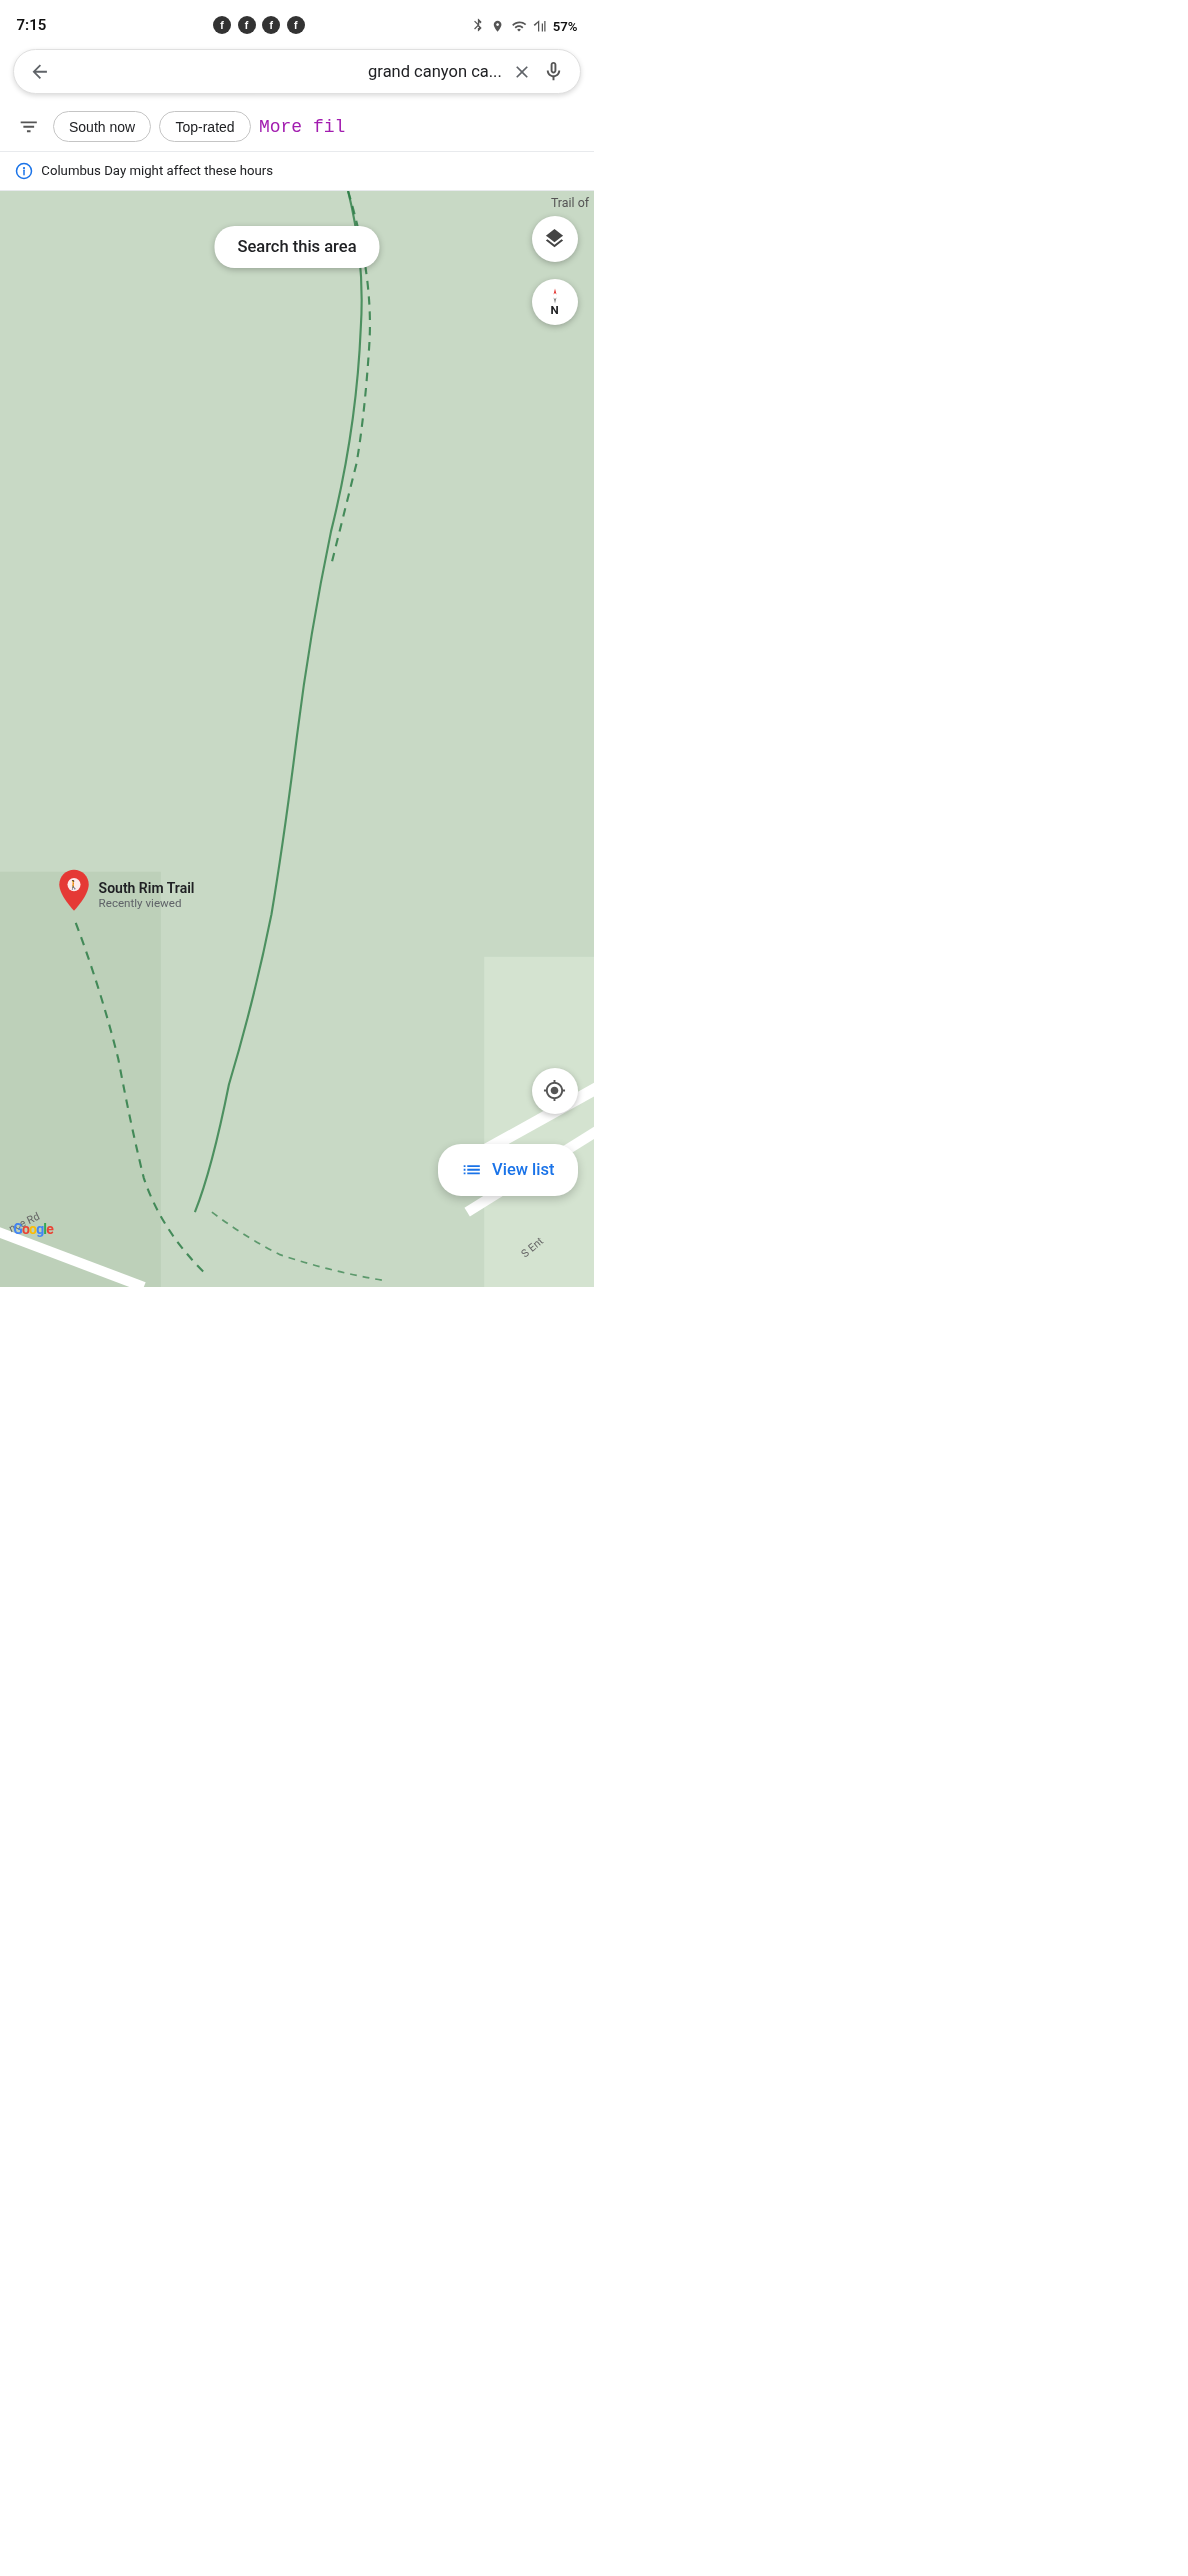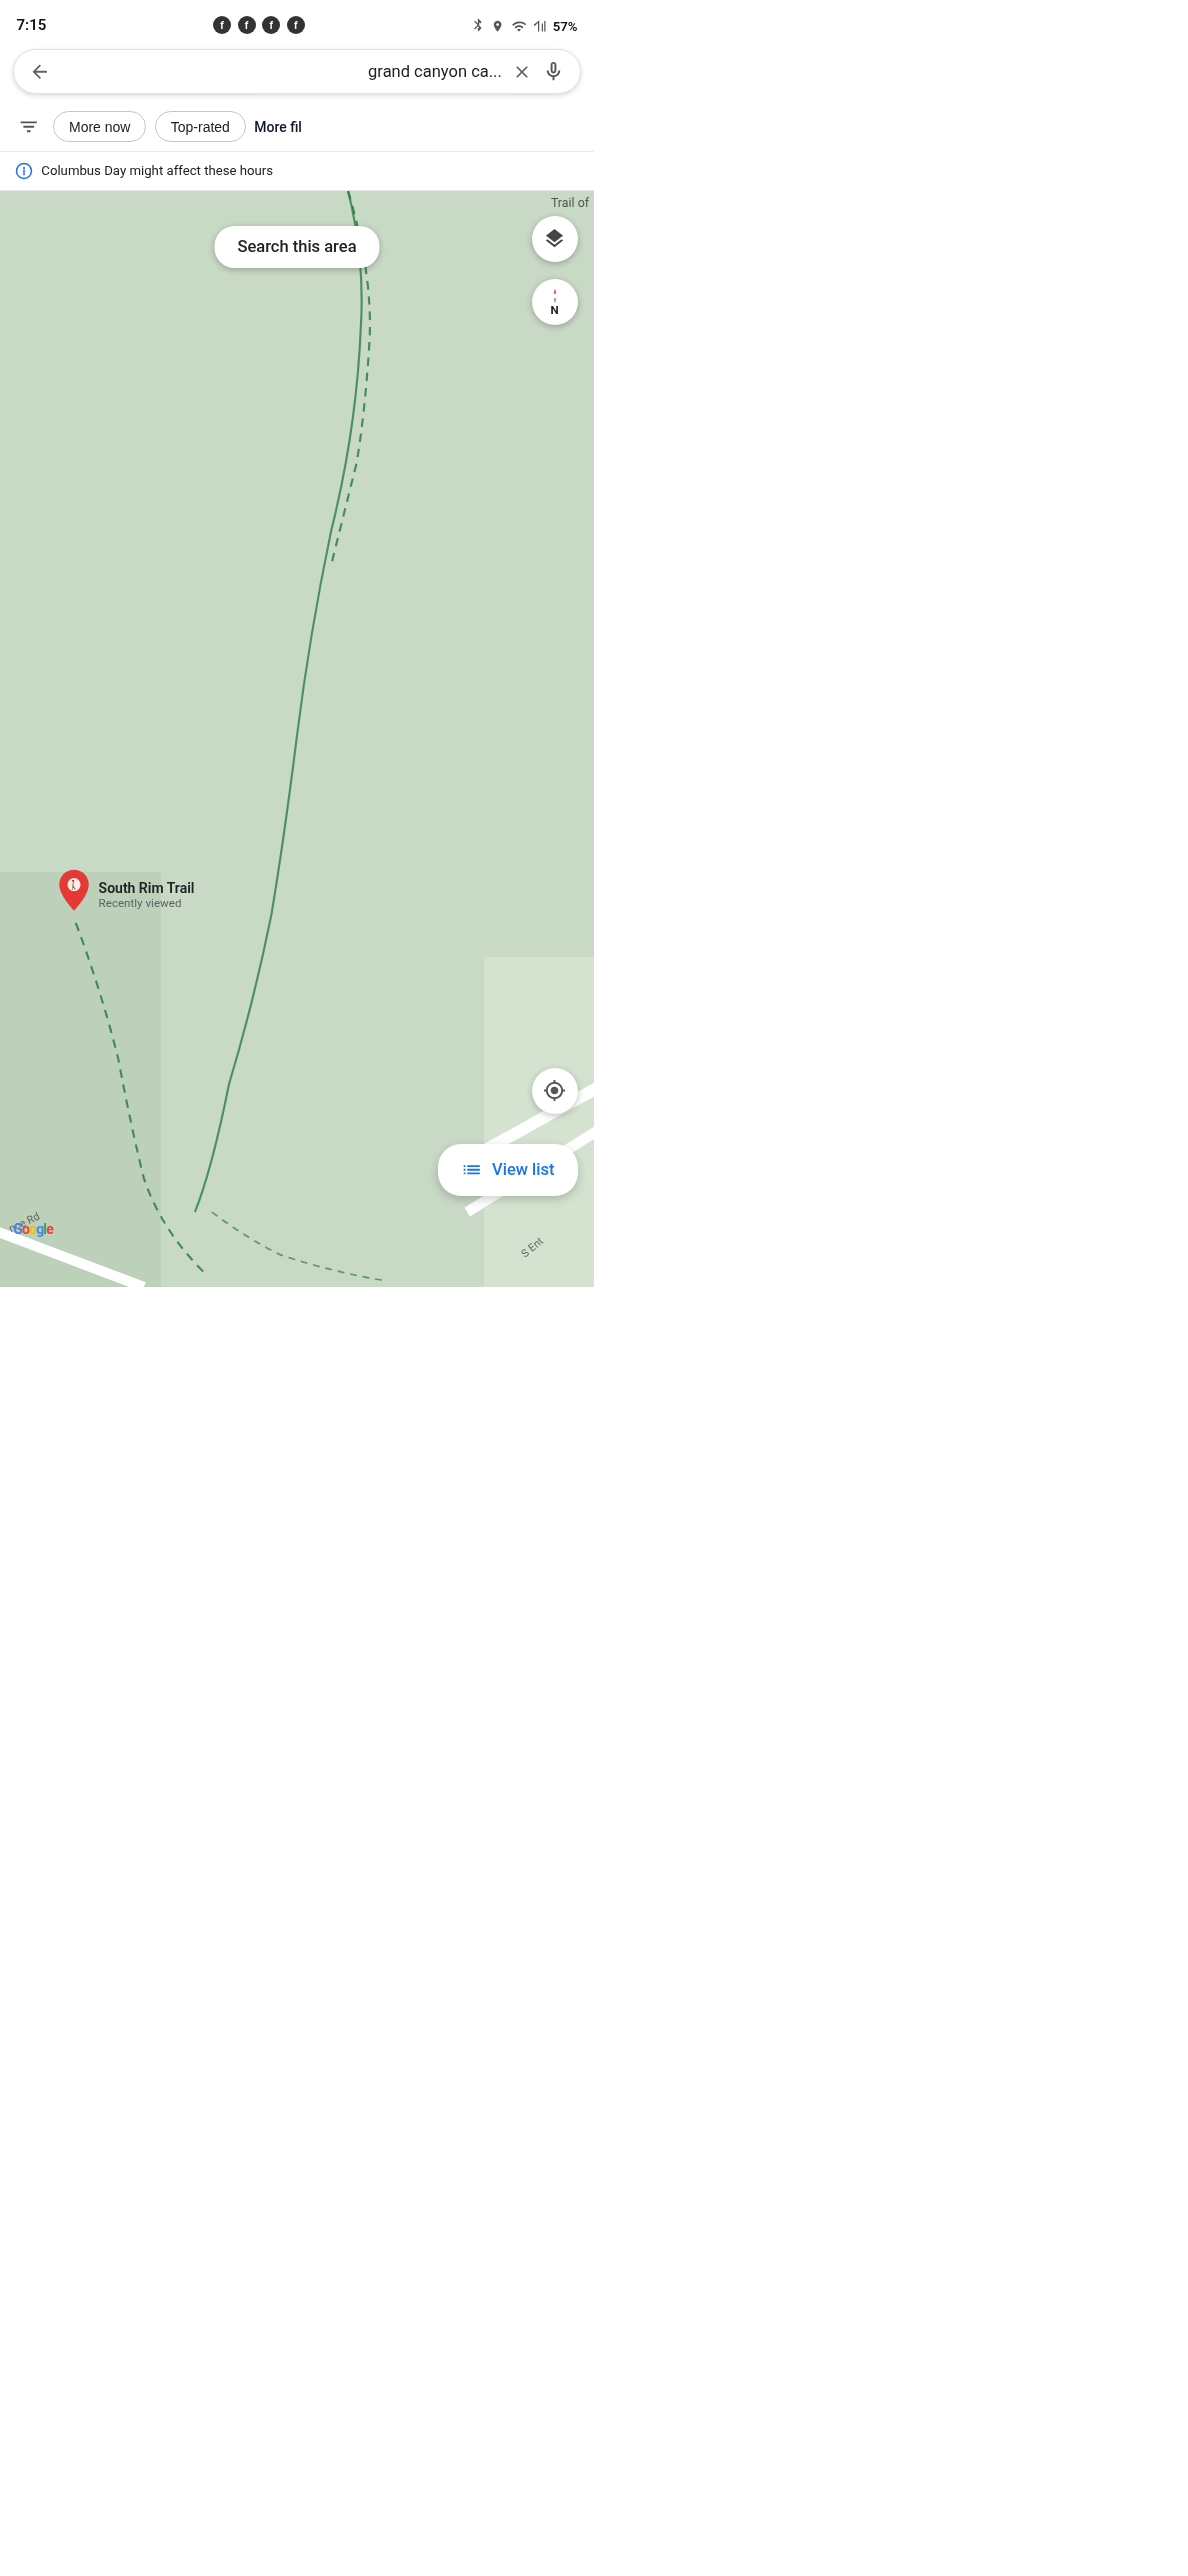--- a/index.html
+++ b/index.html
@@ -106,25 +106,26 @@
       border: 1.2px solid #c5c5c5;
       border-radius: 16.5px;
       padding: 6.6px 15px;
       font-size: 14px;
       color: #202124;
       background: #fff;
       cursor: pointer;
       white-space: nowrap;
     }
     .filter-more {
-      color: #0f172a;
-      font-size: 14px;
+      color: #a21caf;
+      font-size: 18px;
       font-weight: 500;
       cursor: pointer;
       white-space: nowrap;
+      font-family: Liberation Mono, monospace;
     }
 
     
     .info-banner {
       display: flex;
       align-items: center;
       padding: 10px 15px;
       gap: 8.3px;
       background: #fff;
       border-top: 0.8px solid #e8eaed;
@@ -388,21 +389,21 @@
     </div>
   </div>
 </div>
 
 <div class="filter-bar">
   <div class="filter-icon-btn">
     <svg width="21.5" height="21.5" viewBox="0 0 24 24" fill="#555">
       <path d="M10 18h4v-2h-4v2zM3 6v2h18V6H3zm3 7h12v-2H6v2z"></path>
     </svg>
   </div>
-  <button class="filter-chip">More now</button>
+  <button class="filter-chip">South now</button>
   <button class="filter-chip">Top-rated</button>
   <span class="filter-more">More fil</span>
 </div>
 
 <div class="info-banner">
   <svg width="18" height="18" viewBox="0 0 24 24" fill="none" stroke="#1a73e8" stroke-width="2">
     <circle cx="12" cy="12" r="10"></circle>
     <line x1="12" y1="8" x2="12" y2="8" stroke-width="3" stroke-linecap="round"></line>
     <line x1="12" y1="11" x2="12" y2="17" stroke-linecap="round"></line>
   </svg>

